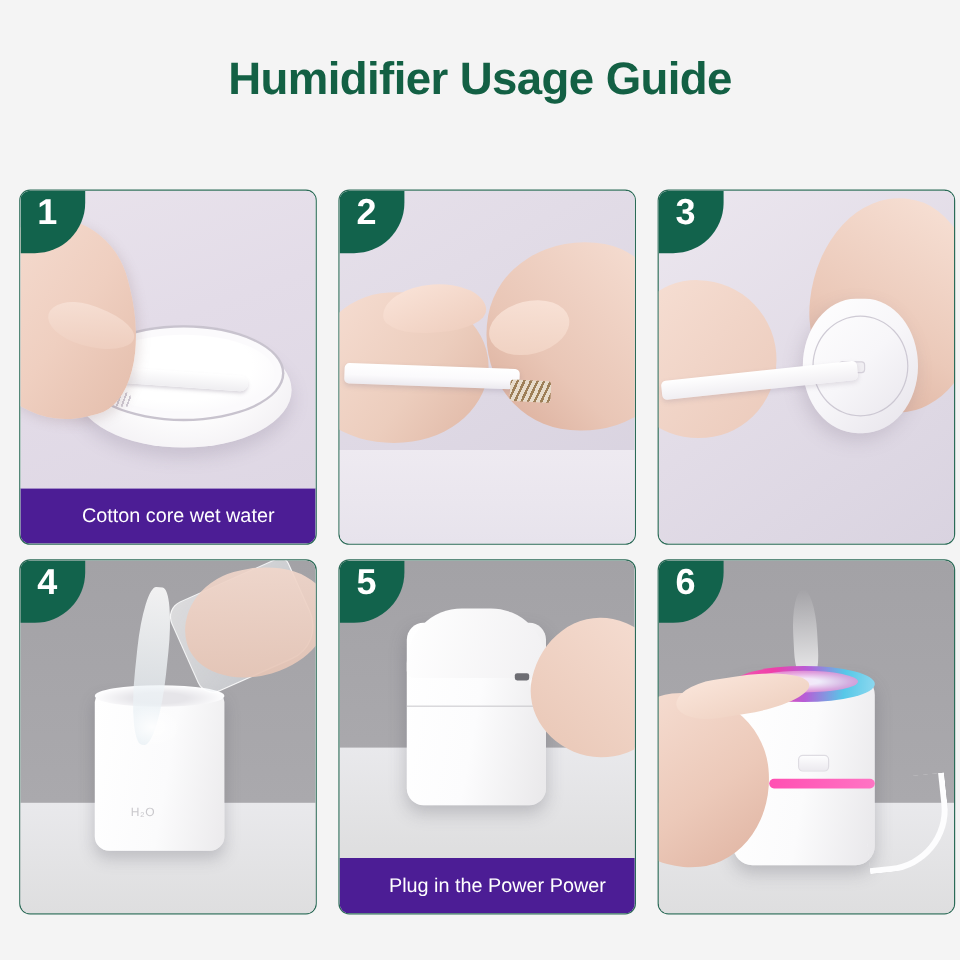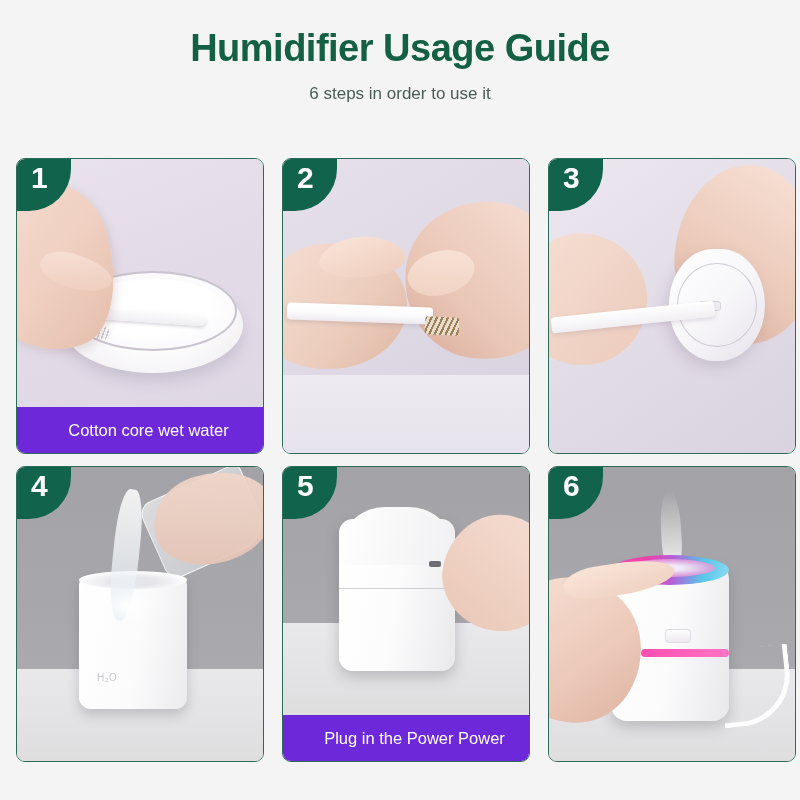--- a/index.html
+++ b/index.html
@@ -8,21 +8,21 @@
     width: 800px;
     height: 800px;
     background: #f4f4f4;
     font-family: "Liberation Sans", sans-serif;
     overflow: hidden;
   }
 
   .page { width: 800px; height: 800px; position: relative; }
 
   
-  .header { text-align: center; padding-top: 28px; }
+  .header { text-align: center; padding-top: 46px; }
 
   .page-title {
     font-size: 38px;
     font-weight: bold;
     color: #136044;
     letter-spacing: -0.5px;
     line-height: 1.1;
   }
 
   .page-subtitle {
@@ -69,21 +69,21 @@
     display: flex;
     align-items: flex-start;
     justify-content: flex-start;
     padding: 4px 0 0 14px;
     z-index: 9;
     line-height: 1;
   }
 
   .caption {
     height: 46px;
-    background: #6d28d9;
+    background: #4c1d95;
     color: #ffffff;
     display: flex;
     align-items: center;
     justify-content: center;
     font-size: 17.5px;
     white-space: nowrap;
     padding-left: 17px;
   }
   .caption.sm { font-size: 16.5px; }
 
@@ -249,21 +249,21 @@
     border-radius: 8px 8px 12px 12px;
     box-shadow: 0 6px 12px rgba(80,80,90,.25);
   }
   .tank-top {
     position: absolute; left: 62px; bottom: 172px;
     width: 108px; height: 18px;
     background: radial-gradient(ellipse at 50% 60%,#e6e5e9 30%,#fdfdfe 70%);
     border-radius: 50%;
   }
   .tank-label {
-    position: absolute; left: 80px; bottom: 78px;
+    position: absolute; left: 92px; bottom: 78px;
     font-size: 10px; color: #c9c8cc; letter-spacing: .5px;
   }
   .glass {
     position: absolute; right: 4px; top: 14px;
     width: 110px; height: 82px;
     background: linear-gradient(150deg,rgba(255,255,255,.62),rgba(225,232,238,.45));
     border: 1.5px solid rgba(255,255,255,.75);
     border-radius: 14px 8px 30px 14px;
     transform: rotate(-24deg);
   }
@@ -395,21 +395,20 @@
     transform: rotate(-9deg);
   }
 </style>
 </head>
 <body>
 
 <div class="page">
 
   <div class="header">
     <div class="page-title">Humidifier Usage Guide</div>
-    <div class="page-subtitle">6 steps in order to use it</div>
   </div>
 
   <div class="grid">
 
     <div class="card">
       <div class="photo">
         <div class="bg-lav"></div>
         <div class="bowl"></div>
         <div class="bowl-rim"></div>
         <div class="bowl-water"></div>

